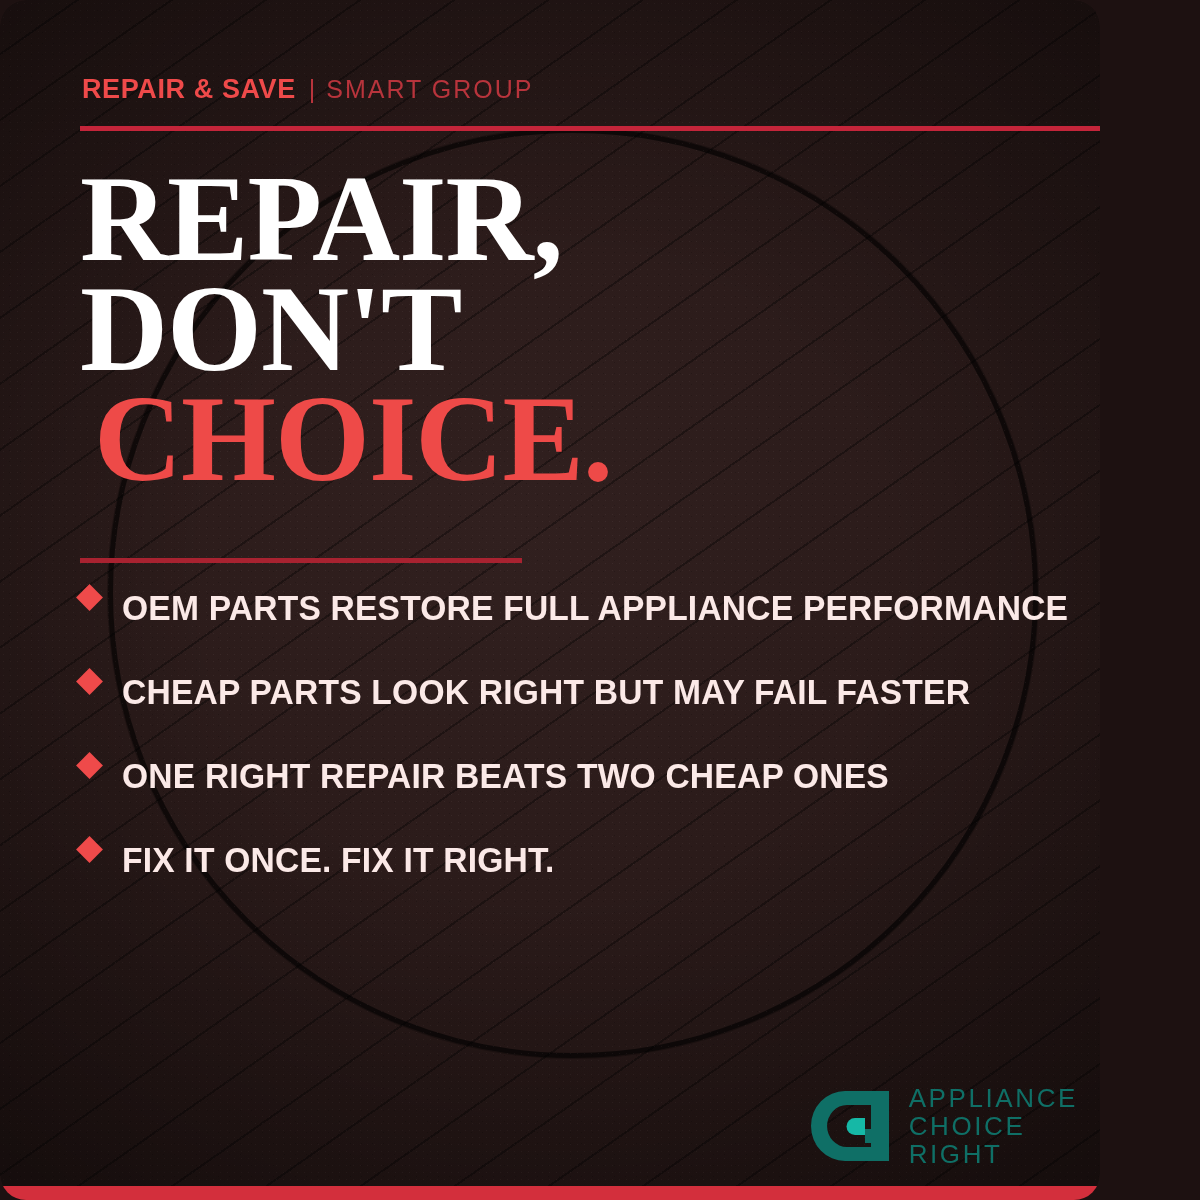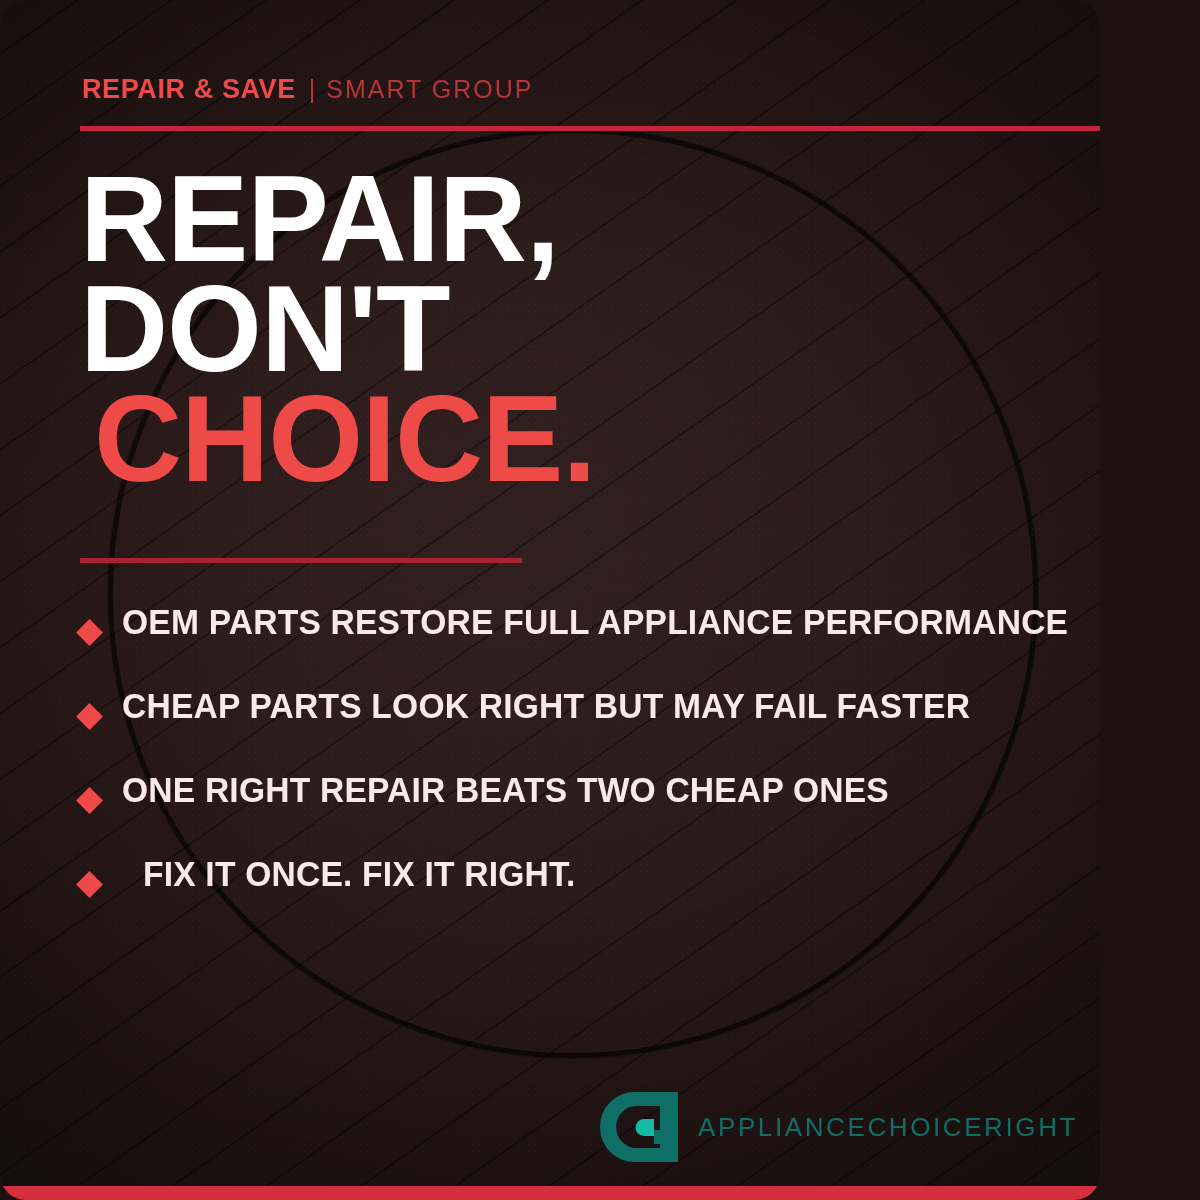--- a/index.html
+++ b/index.html
@@ -85,21 +85,21 @@
     position:absolute;
     left:80px; top:126px;
     width:1040px; height:5px;
     background:#c4253a;
   }
 
   
   .headline {
     position:absolute;
     left:80px; top:164px;
-    font-family:Liberation Sans, sans-serif;
+    font-family:Liberation Serif, serif;
     font-weight:bold;
     font-size:122px;
     line-height:110px;
     letter-spacing:-1px;
     white-space:nowrap;
   }
   .hl-line { display:block; }
   .hl-white { color:#ffffff; }
   .hl-red   { color:#ee4a48; padding-left:14px; }
 
@@ -110,25 +110,25 @@
     background:#a82230;
   }
 
   
   .bullets {
     position:absolute;
     left:80px; top:588px;
     width:1060px;
   }
   .bullet-row {
-    display:flex; align-items:flex-end;
+    display:flex; align-items:flex-start;
     height:54px;
     margin-bottom:30px;
   }
-  .bullet-row:last-child { margin-bottom:0;gap:21px; }
+  .bullet-row:last-child { margin-bottom:0; }
   .bullet-mark {
     width:19px; height:19px;
     background:#ef4a4a;
     transform:rotate(45deg);
     flex:0 0 auto;
     margin-right:23px;
   }
   .bullet-text {
     font-family:"Liberation Sans", sans-serif;
     font-weight:bold;
@@ -147,21 +147,21 @@
     right:22px; bottom:32px;
     display:flex; align-items:center;
   }
   .logo-mark {
     position:relative;
     width:84px; height:82px;
     flex:0 0 auto;
     margin-right:16px;
   }
   .logo-text {
-    display:flex; flex-direction:row;
+    display:flex; flex-direction:column;
     color:#0f6f66;
     font-family:"Liberation Sans", sans-serif;
     font-size:26px;
     line-height:28px;
     font-weight:normal;
     letter-spacing:2.6px;
   }
 
   .rule-bottom {
     position:absolute;

